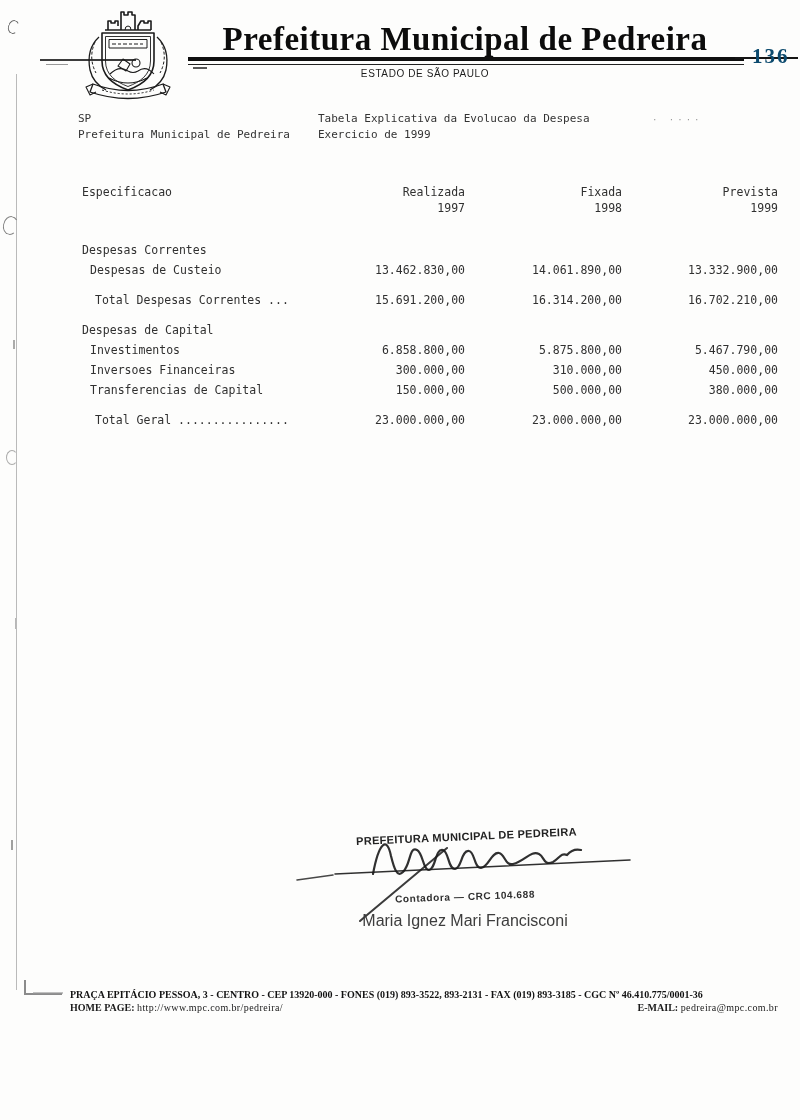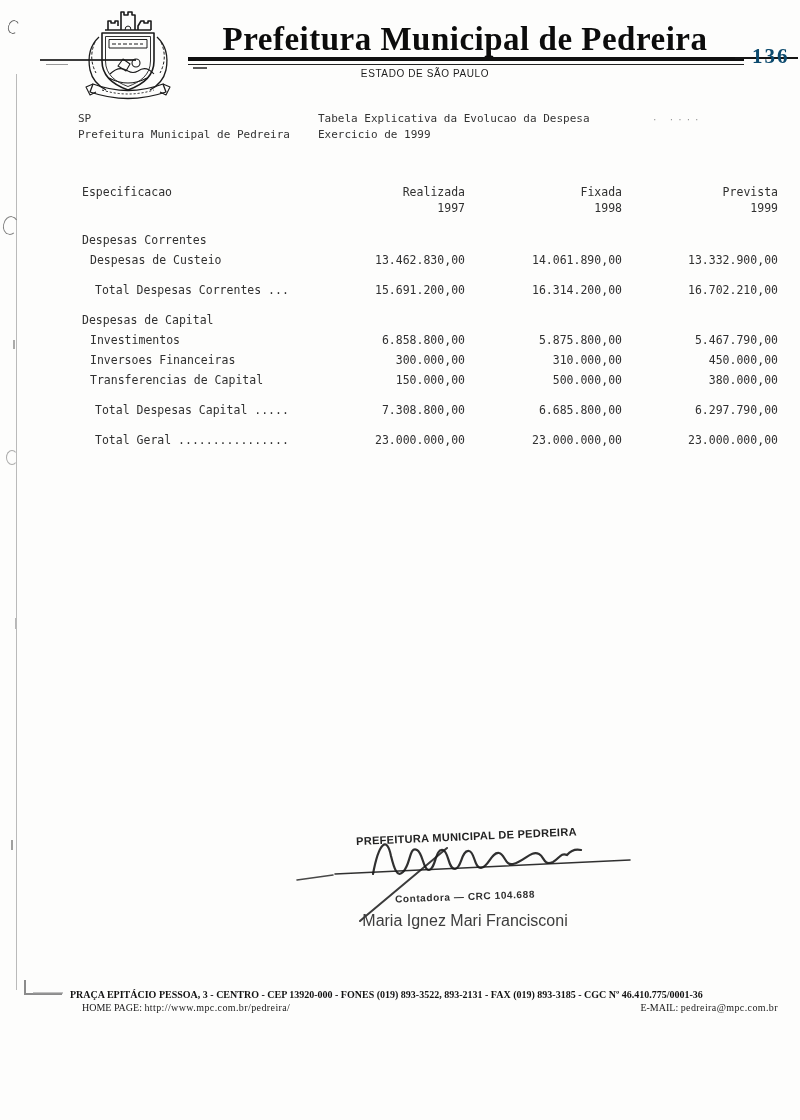--- a/index.html
+++ b/index.html
@@ -46,21 +46,21 @@
   .m-stray{left:652px;top:112px;color:#9a9a9a;letter-spacing:3px;font-size:9px;}
 
   
   .table{position:absolute;left:82px;top:184px;width:696px;font-size:11.5px;color:#303030;}
   .t-row{display:flex;height:20px;line-height:20px;white-space:nowrap;}
   .h-row{display:flex;height:16px;line-height:16px;}
   .lab{width:250px;}
   .c1{width:133px;text-align:right;}
   .c2{width:157px;text-align:right;}
   .c3{width:156px;text-align:right;}
-  .rows{margin-top:14px;}
+  .rows{margin-top:24px;}
   .item .lab{padding-left:8px;box-sizing:border-box;}
   .total .lab{padding-left:13px;box-sizing:border-box;}
   .sp{margin-top:10px;}
 
   
   .stamp{position:absolute;left:356px;top:830px;width:230px;font-family:"Liberation Sans",sans-serif;
          font-weight:bold;font-size:11px;letter-spacing:.3px;color:#222;transform:rotate(-2.5deg);
          white-space:nowrap;}
   .sig-svg{position:absolute;left:295px;top:822px;}
   .sig-name{position:absolute;left:340px;top:912px;width:250px;text-align:center;
@@ -68,21 +68,21 @@
   .sig-role{position:absolute;left:345px;top:891px;width:240px;text-align:center;
             font-family:"Liberation Sans",sans-serif;font-weight:bold;font-size:10px;
             letter-spacing:.6px;color:#2f2f2f;transform:rotate(-2deg);}
 
   
   .f-addr{position:absolute;left:70px;top:988px;width:710px;font-family:"Liberation Serif",serif;
           font-weight:bold;font-size:10px;line-height:13px;color:#121212;white-space:nowrap;}
   .f-line2{position:absolute;left:70px;top:1002px;width:708px;display:flex;
            justify-content:space-between;font-family:"Liberation Serif",serif;font-size:10px;
            color:#1a1a1a;}
-  .f-lab{font-weight:normal;margin-left:12px;}
+  .f-lab{font-weight:bold;}
   .f-val{font-weight:normal;letter-spacing:.4px;}
 </style>
 </head>
 <body>
 
 <div class="page">
 
   <div class="scanline"></div>
   <div class="cmark"></div>
   <div class="ring1"></div>
@@ -193,26 +193,20 @@
         <div class="c2">310.000,00</div>
         <div class="c3">450.000,00</div>
       </div>
       <div class="t-row item">
         <div class="lab">Transferencias de Capital</div>
         <div class="c1">150.000,00</div>
         <div class="c2">500.000,00</div>
         <div class="c3">380.000,00</div>
       </div>
       <div class="t-row total sp">
-        <div class="lab">Total Despesas Capital .....</div>
-        <div class="c1">7.308.800,00</div>
-        <div class="c2">6.685.800,00</div>
-        <div class="c3">6.297.790,00</div>
-      </div>
-      <div class="t-row total sp">
         <div class="lab">Total Geral ................</div>
         <div class="c1">23.000.000,00</div>
         <div class="c2">23.000.000,00</div>
         <div class="c3">23.000.000,00</div>
       </div>
     </div>
   </div>
 
   <div class="stamp">PREFEITURA MUNICIPAL DE PEDREIRA</div>
   <div class="sig-svg">

